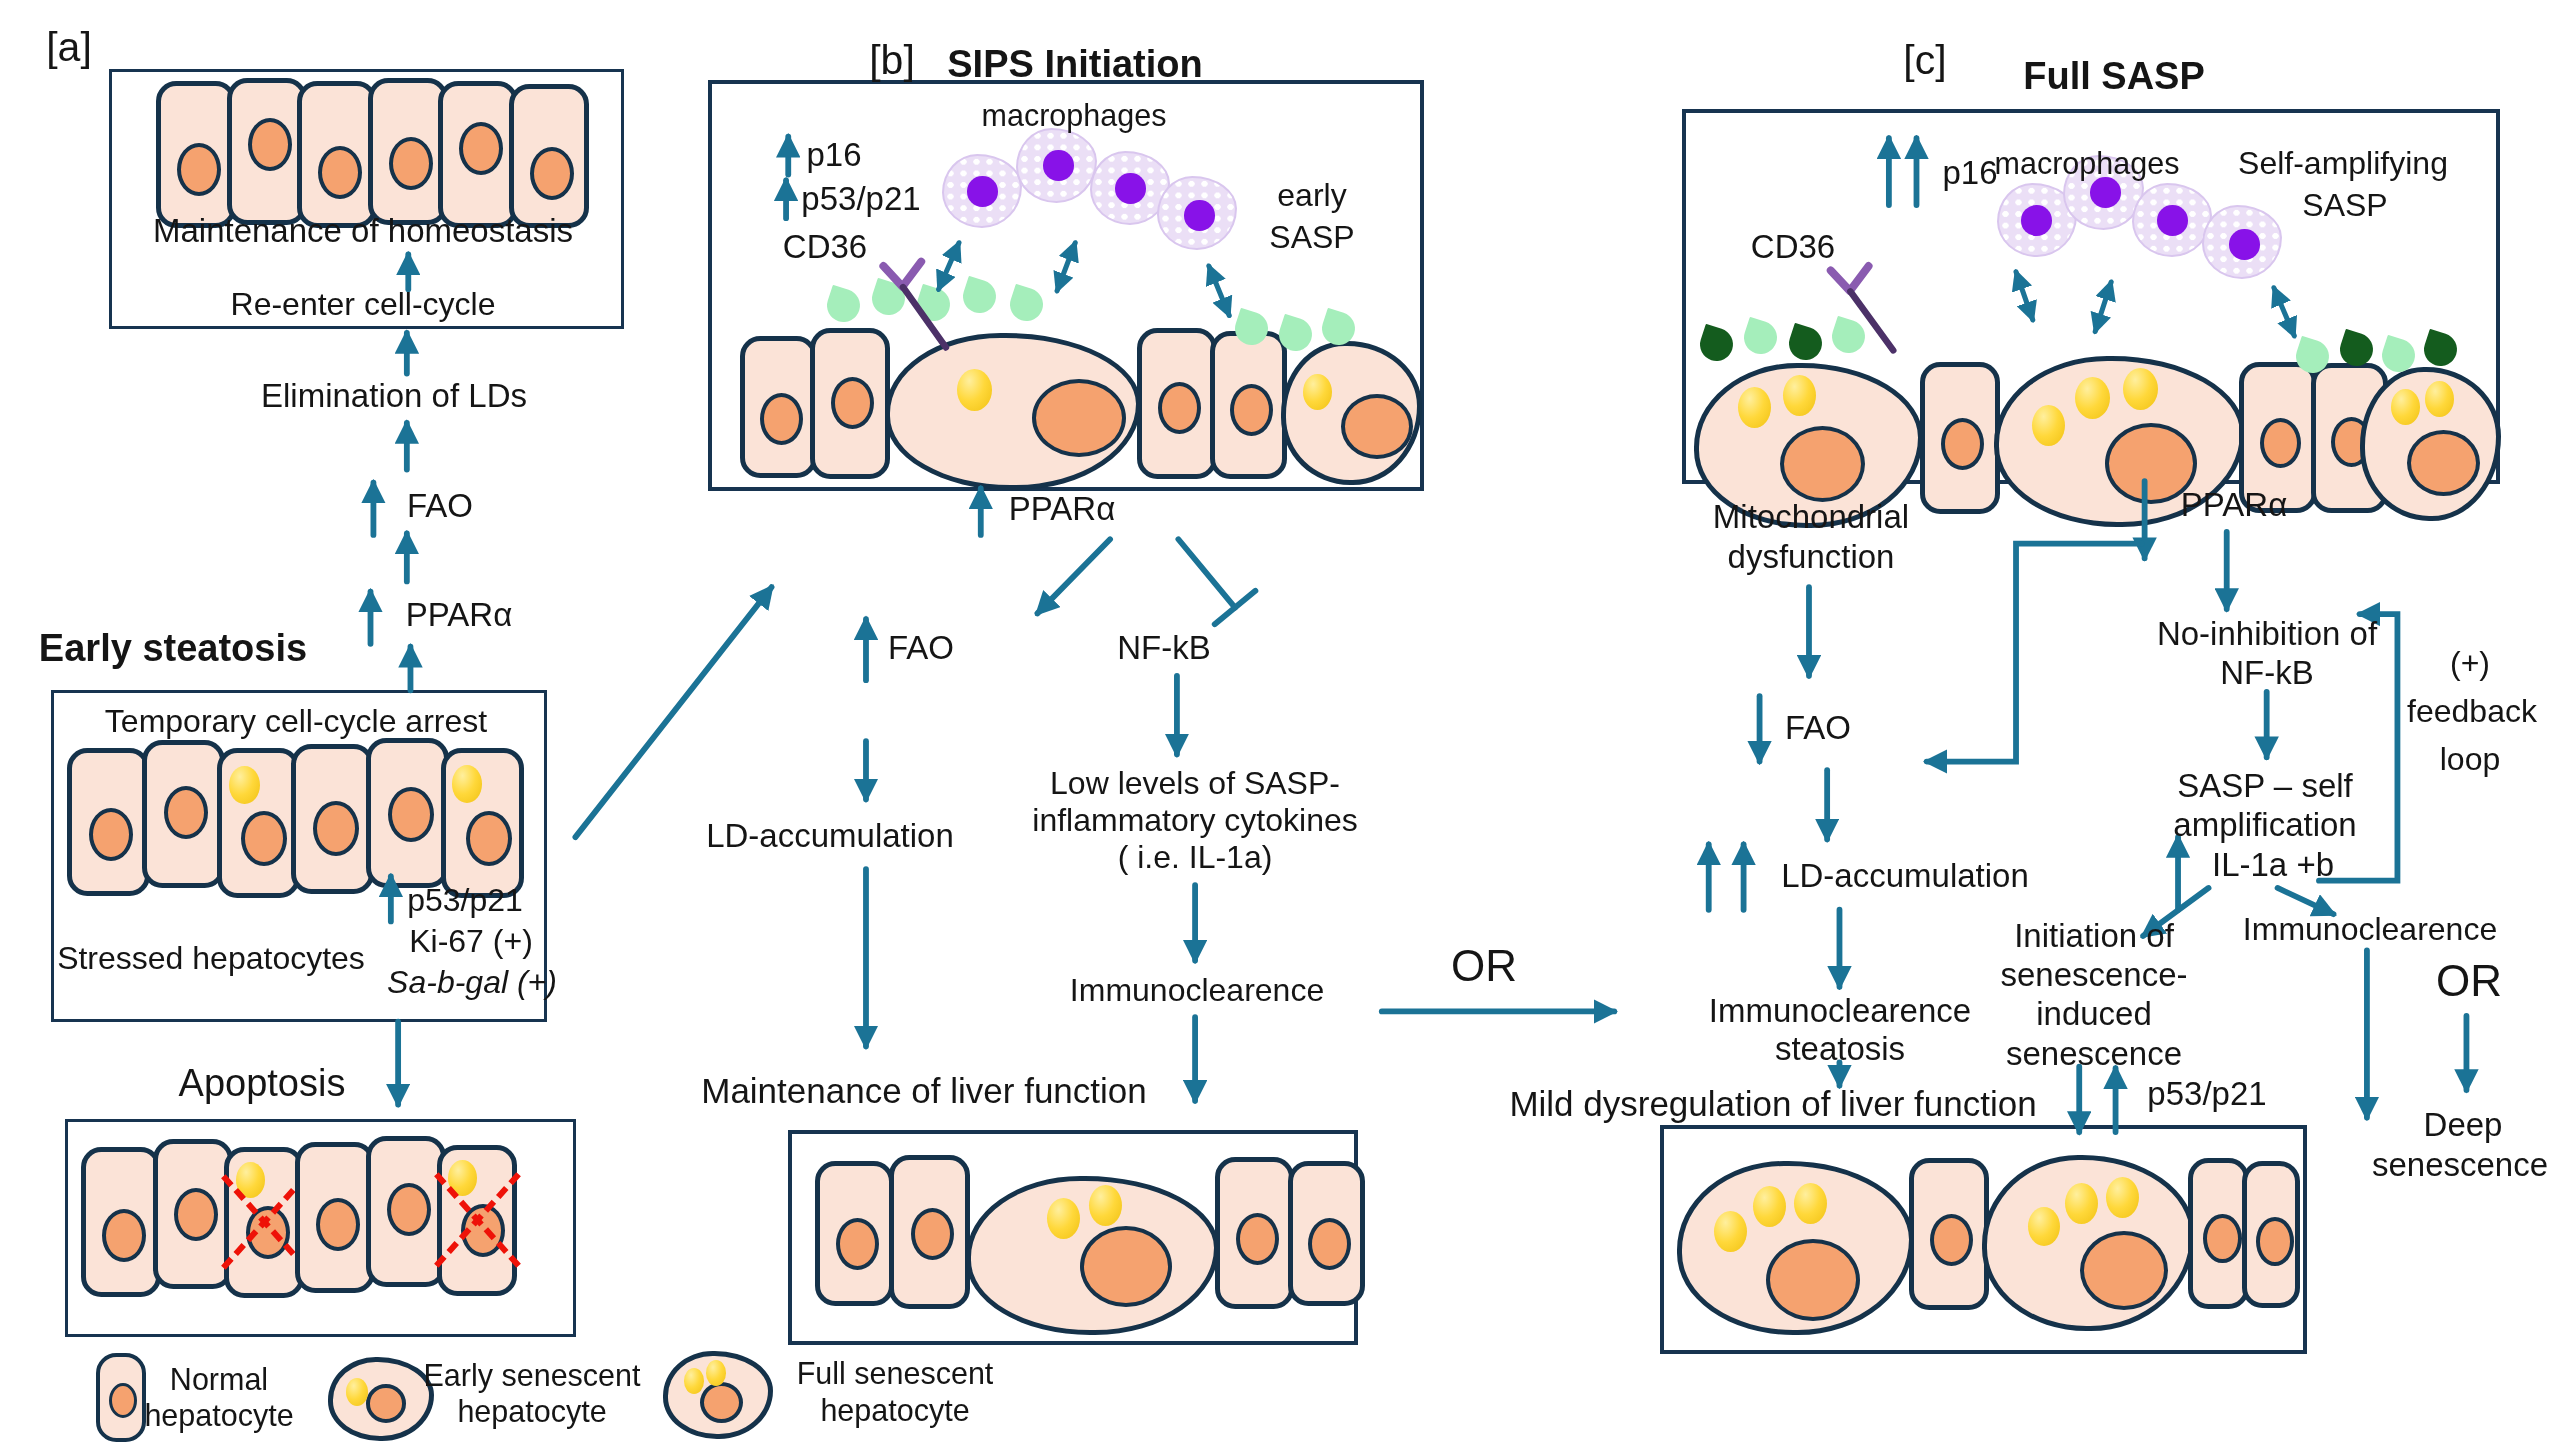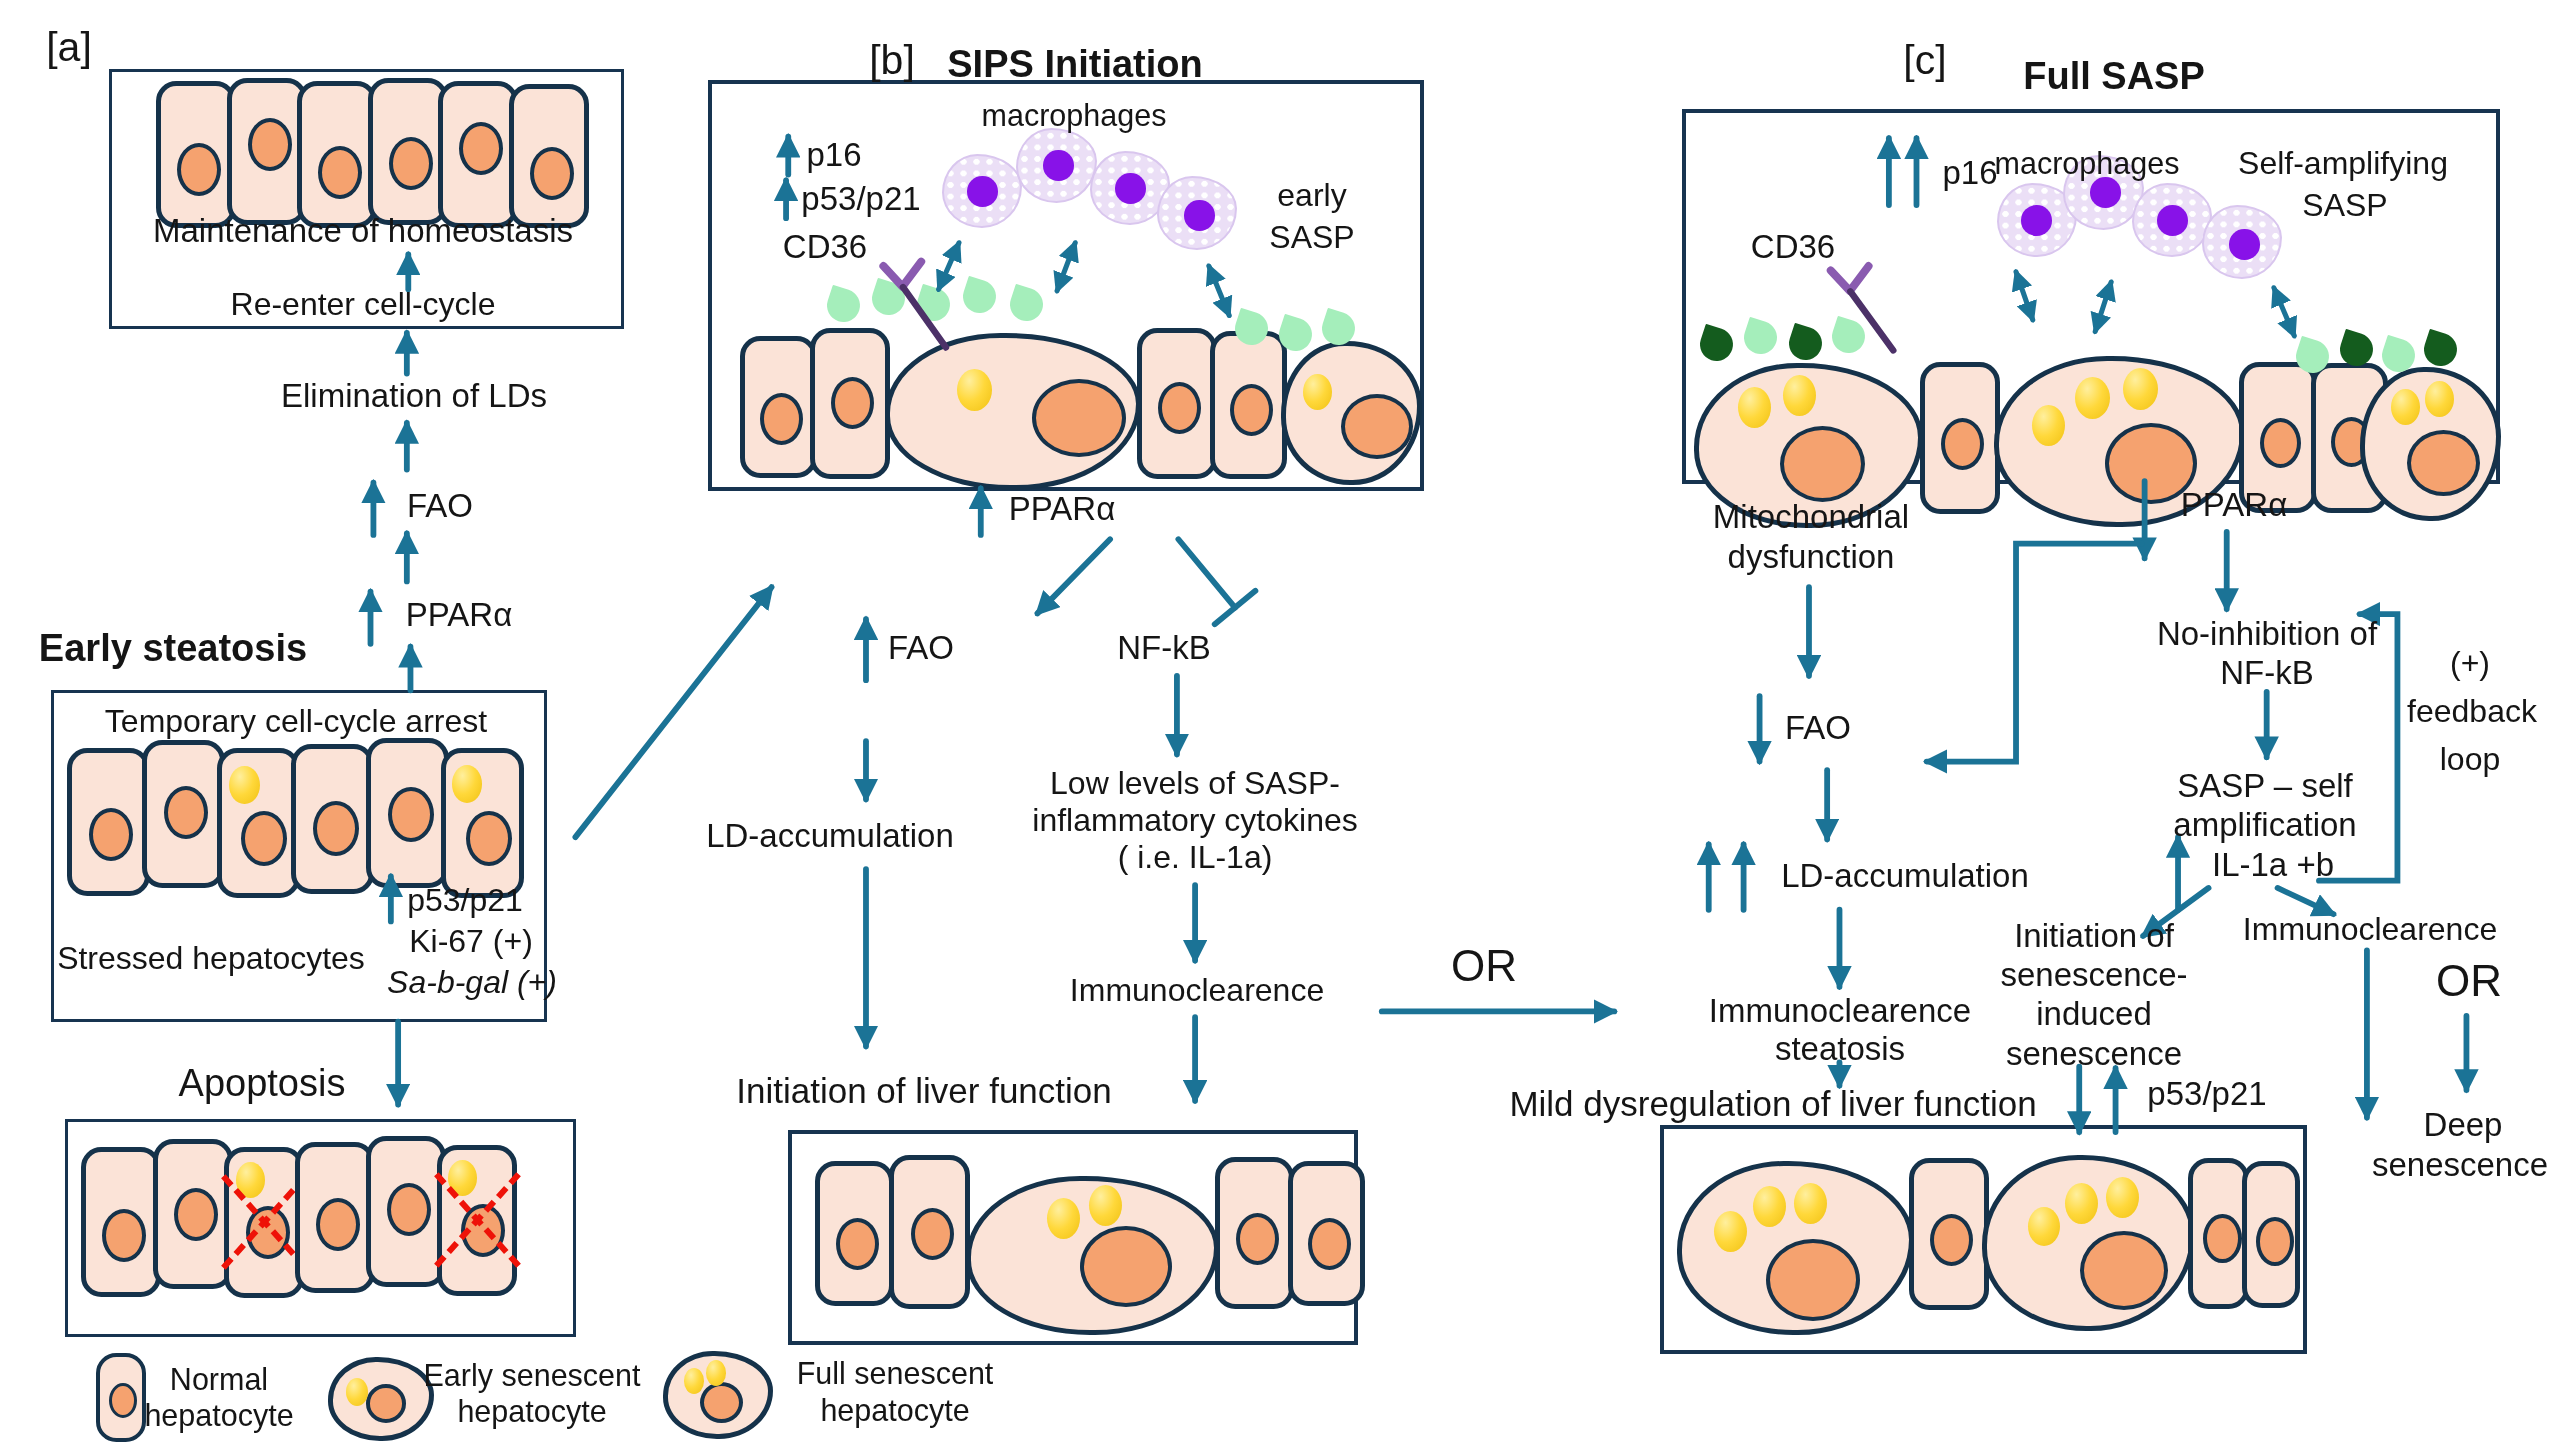--- a/index.html
+++ b/index.html
@@ -128,21 +128,21 @@
     </div>
   <div class="cell" style="left:438px;top:81px;width:70px;height:137px;">
       <div class="nuc" style="left:16px;top:36px;width:36px;height:45px;"></div>
     </div>
   <div class="cell" style="left:509px;top:84px;width:70px;height:134px;">
       <div class="nuc" style="left:16px;top:58px;width:36px;height:45px;"></div>
     </div>
   <div class="lbl" style="left:363px;top:231px;">Maintenance of homeostasis</div>
   <div class="lbl t44" style="left:363px;top:304px;">Re-enter cell-cycle</div>
 
-  <div class="lbl" style="left:414px;top:396px;">Elimination of LDs</div>
+  <div class="lbl" style="left:394px;top:396px;">Elimination of LDs</div>
   <div class="lbl" style="left:440px;top:506px;">FAO</div>
   <div class="lbl" style="left:459px;top:615px;">PPARα</div>
   <div class="lbl t52 b" style="left:173px;top:648px;">Early steatosis</div>
 
   <div class="box thin" style="left:51px;top:690px;width:490px;height:326px;"></div>
   <div class="lbl t44" style="left:296px;top:721px;">Temporary cell-cycle arrest</div>
   <div class="cell" style="left:67px;top:748px;width:73px;height:138px;">
       <div class="nuc" style="left:17.4px;top:55px;width:36px;height:45px;"></div>
     </div>
   <div class="cell" style="left:142px;top:740px;width:73px;height:138px;">
@@ -271,21 +271,21 @@
     </div>
 
   <div class="lbl" style="left:1062px;top:509px;">PPARα</div>
   <div class="lbl" style="left:921px;top:648px;">FAO</div>
   <div class="lbl" style="left:1164px;top:648px;">NF-kB</div>
   <div class="lbl" style="left:830px;top:836px;">LD-accumulation</div>
   <div class="lbl t44" style="left:1195px;top:783px;">Low levels of SASP-</div>
   <div class="lbl t44" style="left:1195px;top:820px;">inflammatory cytokines</div>
   <div class="lbl t44" style="left:1195px;top:857px;">( i.e. IL-1a)</div>
   <div class="lbl t44" style="left:1197px;top:990px;">Immunoclearence</div>
-  <div class="lbl t48" style="left:924px;top:1091px;">Initiation of liver function</div>
+  <div class="lbl t48" style="left:924px;top:1091px;">Maintenance of liver function</div>
   <div class="lbl t60" style="left:1484px;top:966px;">OR</div>
 
   <div class="box" style="left:788px;top:1130px;width:562px;height:207px;"></div>
   <div class="cell" style="left:815px;top:1161px;width:69px;height:135px;">
       <div class="nuc" style="left:16px;top:52px;width:35px;height:44px;"></div>
     </div>
   <div class="cell" style="left:889px;top:1155px;width:71px;height:144px;">
       <div class="nuc" style="left:17.4px;top:48px;width:35px;height:44px;"></div>
     </div>
   <div class="blobcell" style="left:966px;top:1176px;width:243px;height:149px;">

